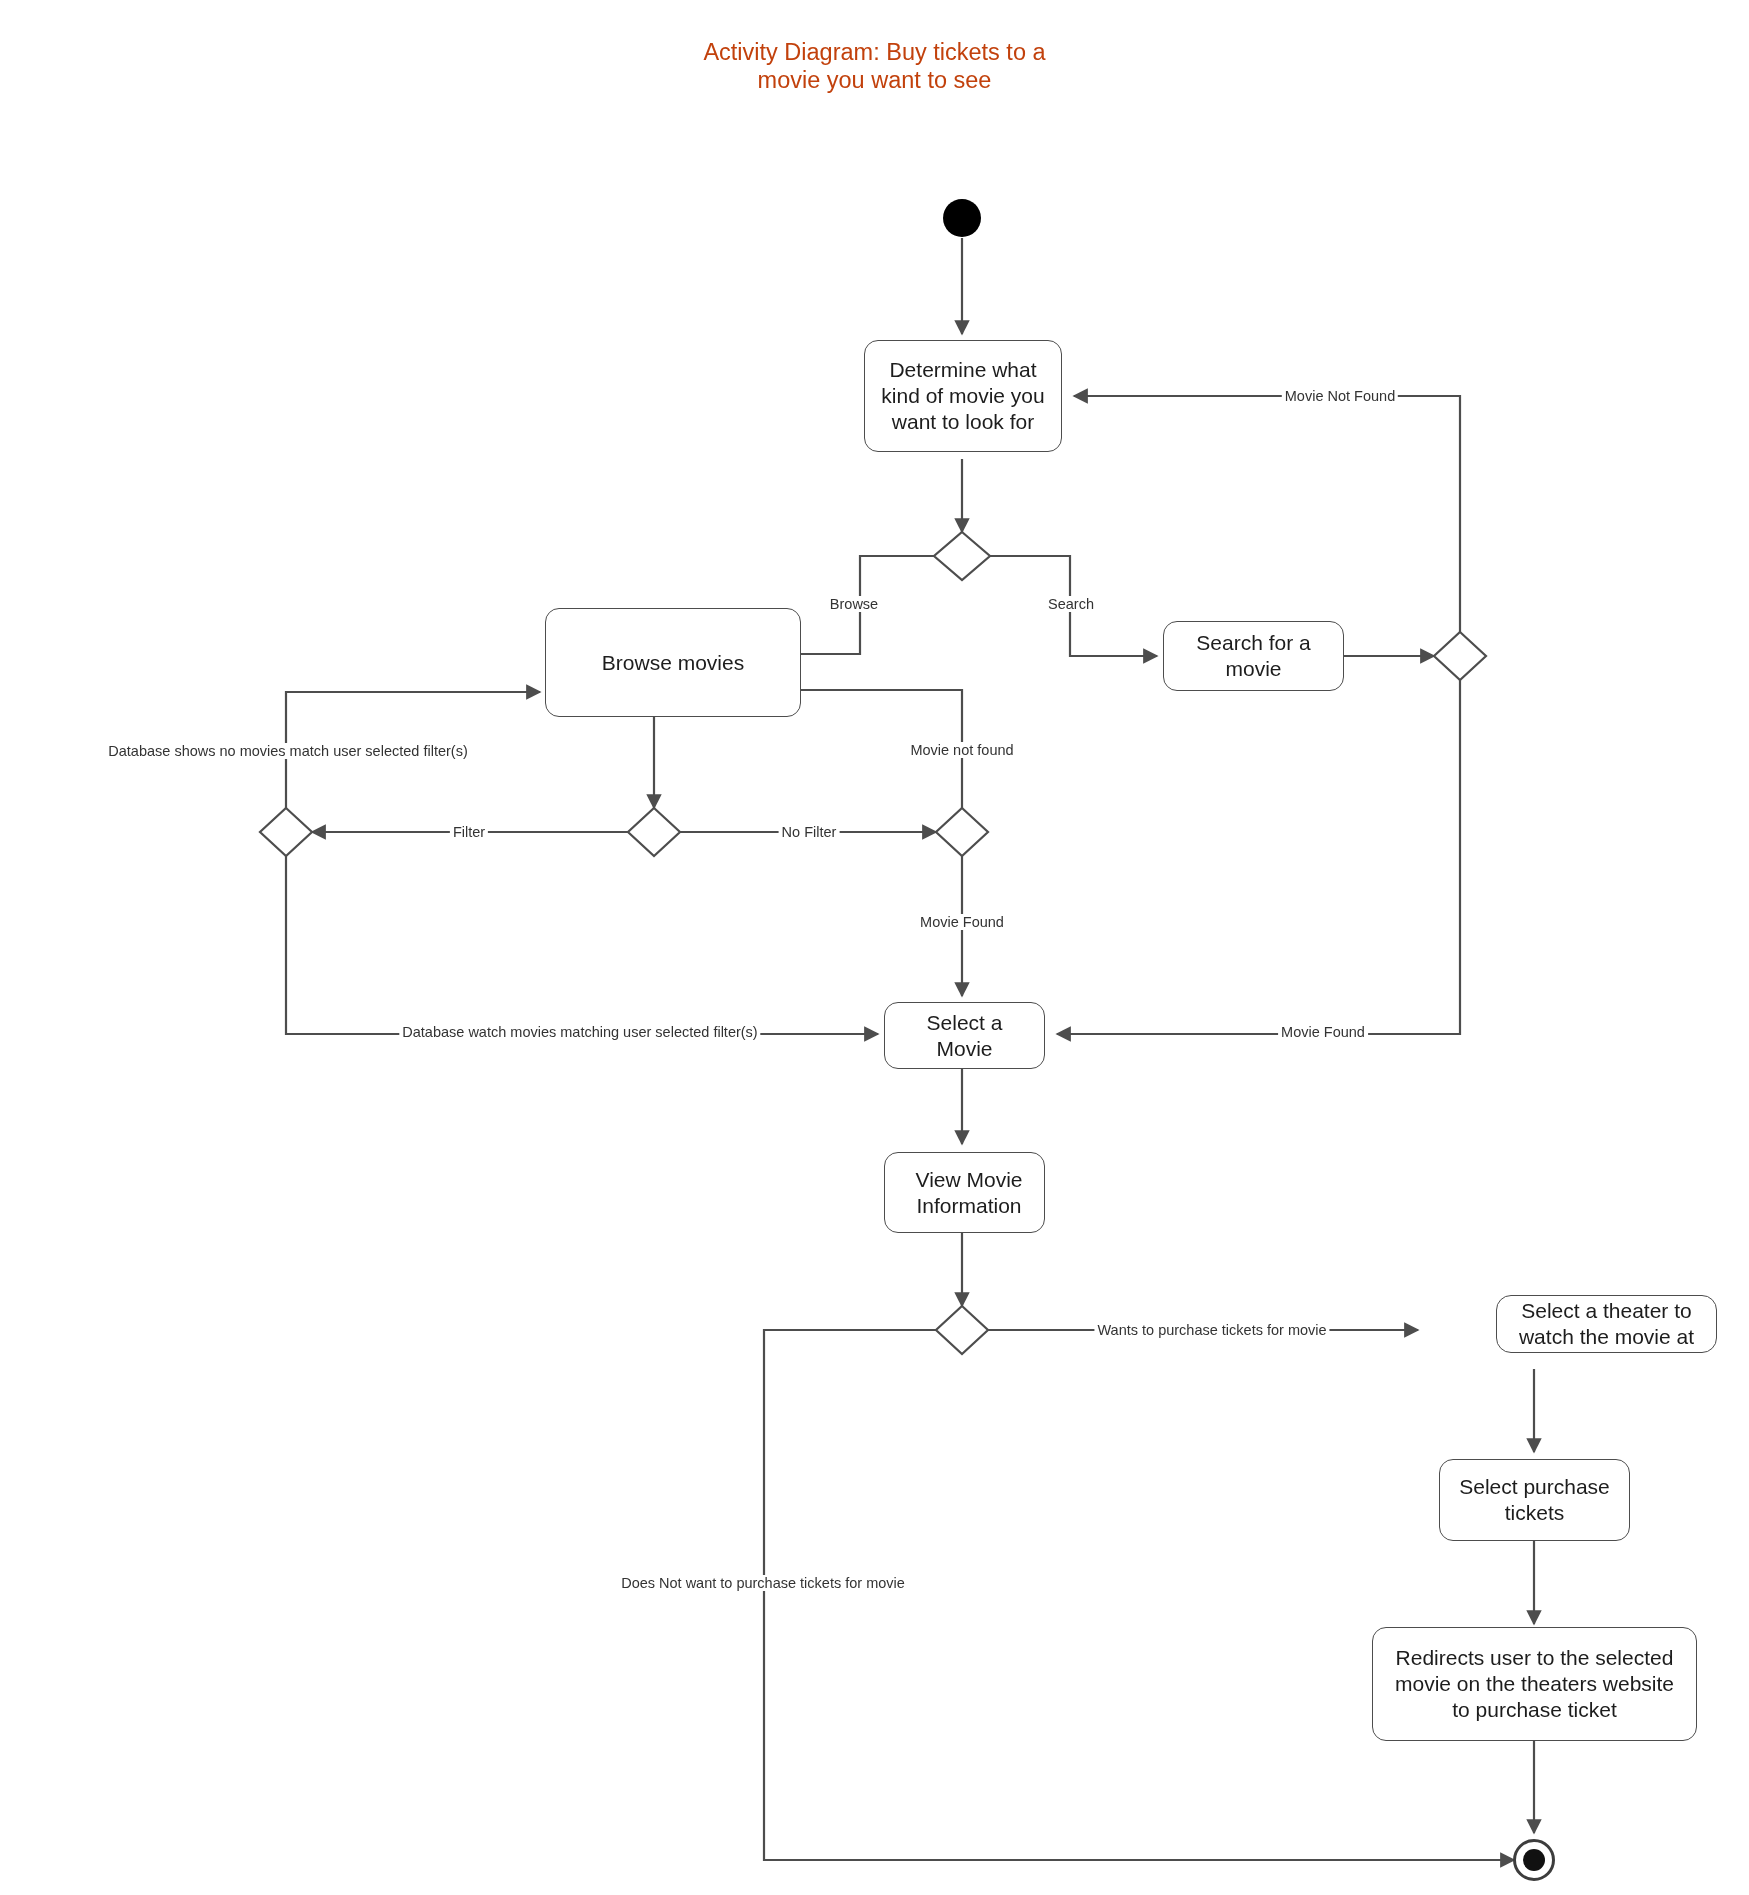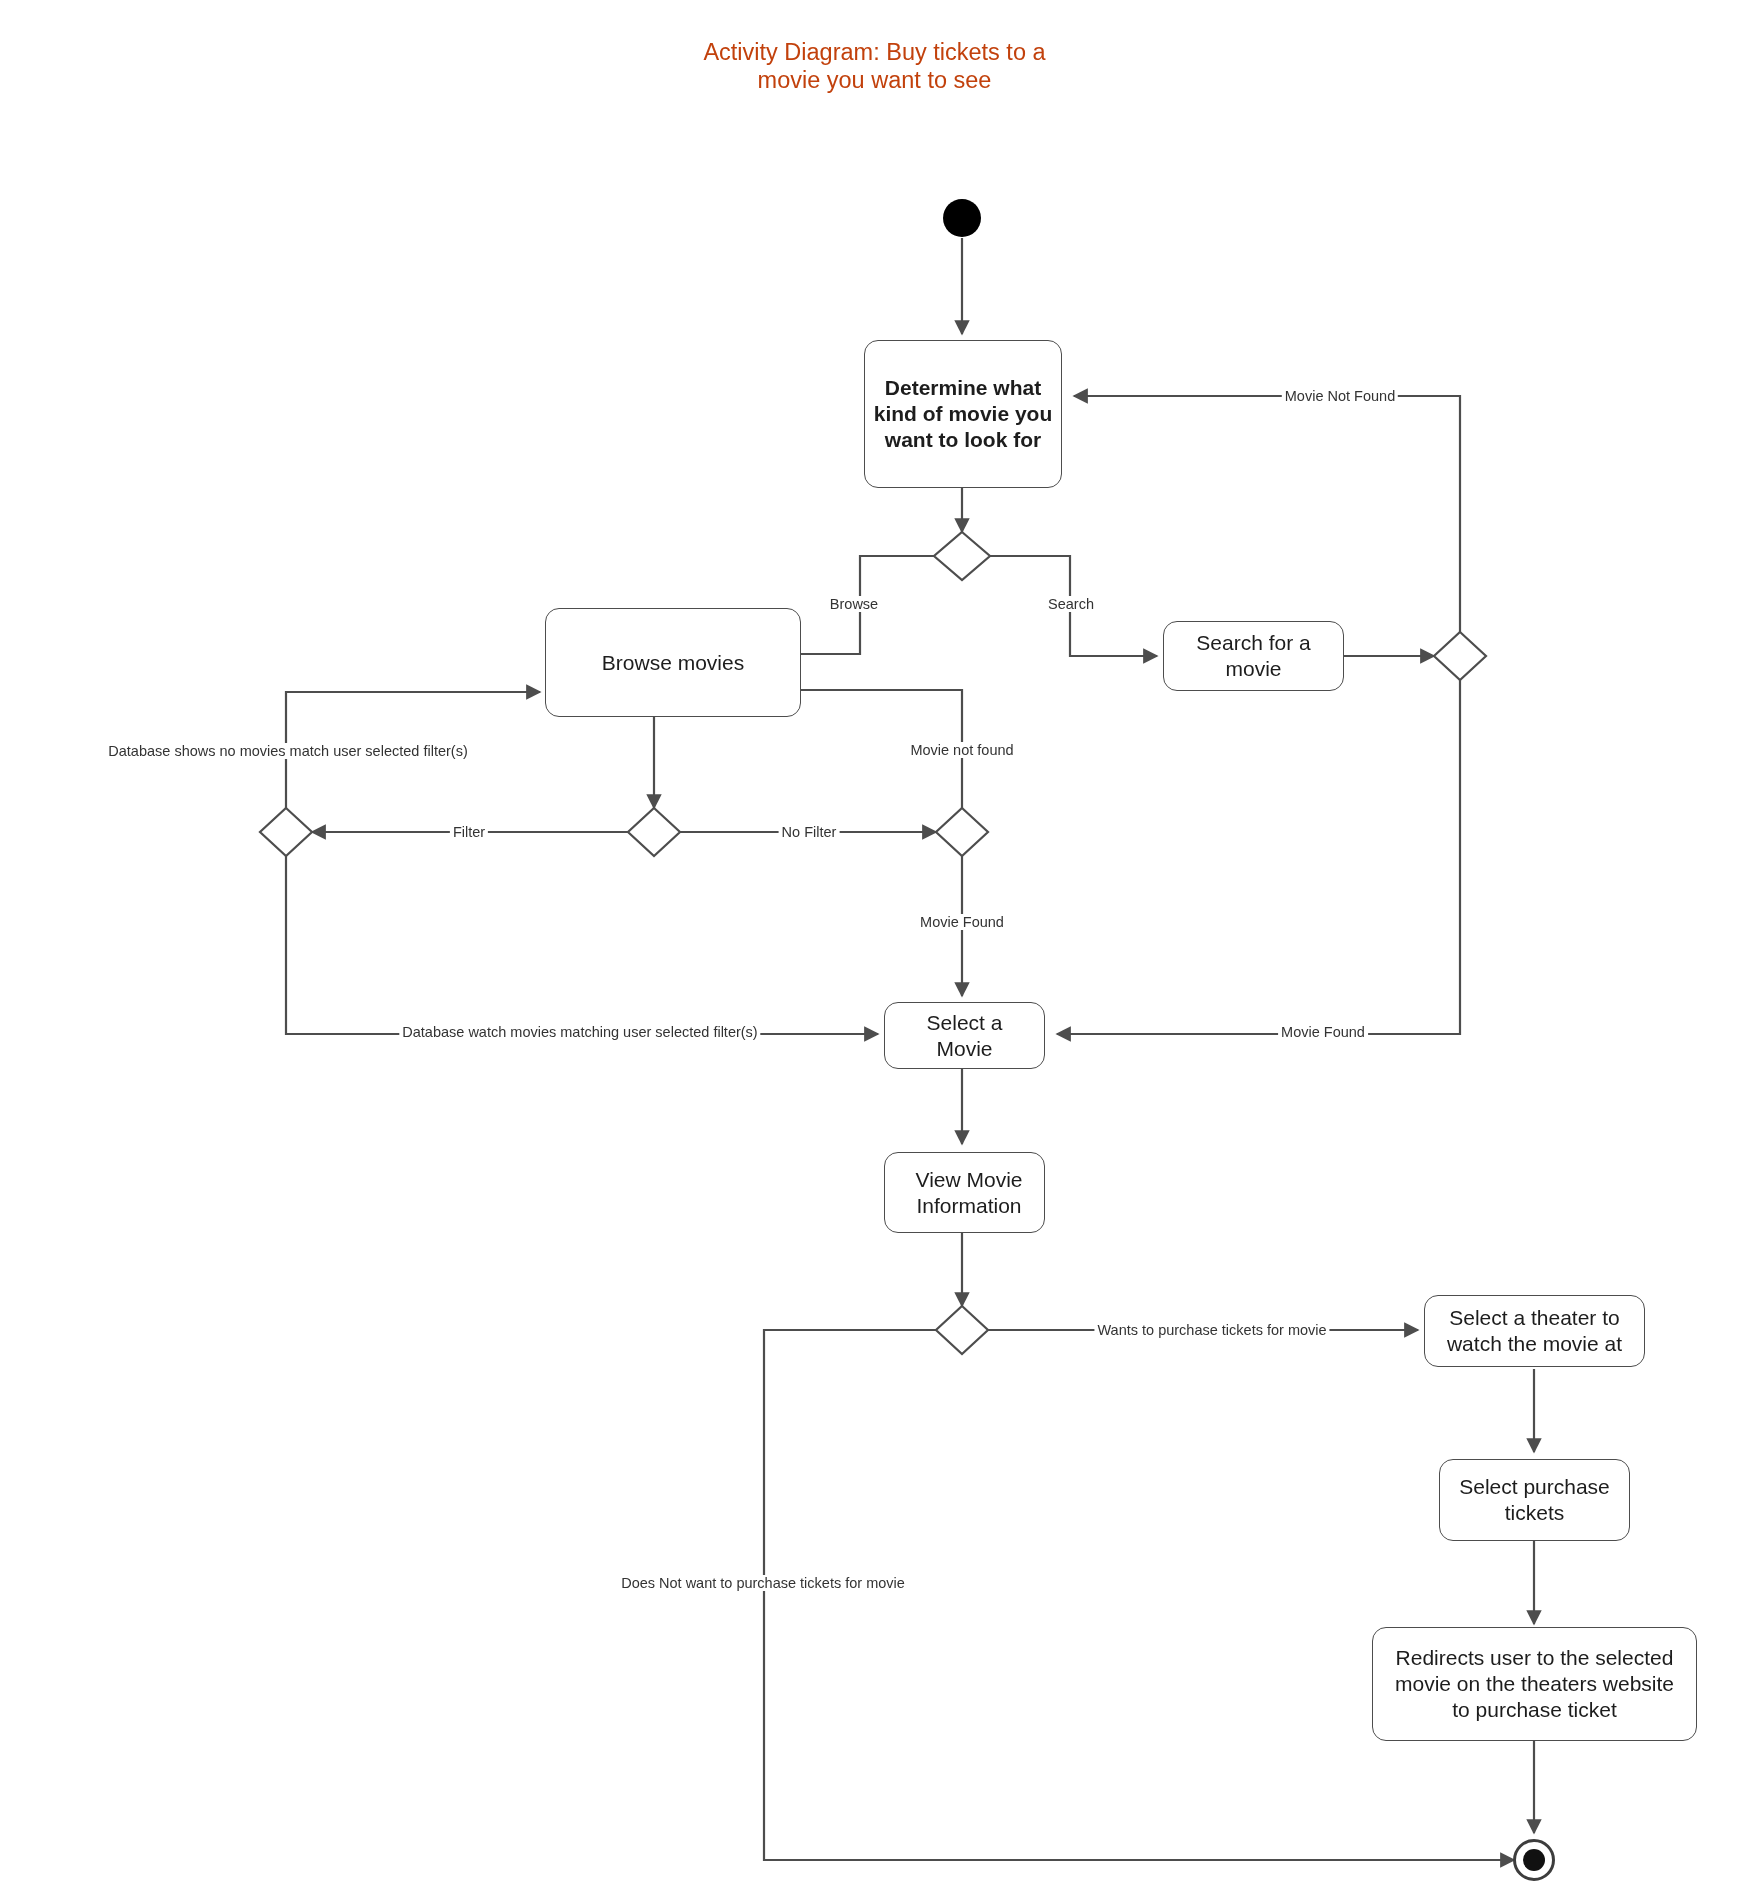--- a/index.html
+++ b/index.html
@@ -159,36 +159,36 @@
       <path d="M 1534 1369 L 1534 1452" marker-end="url(#arrow)"></path>
 
       <path d="M 1534 1541 L 1534 1624" marker-end="url(#arrow)"></path>
 
       <path d="M 1534 1741 L 1534 1833" marker-end="url(#arrow)"></path>
     </g>
   </svg>
 
   <div class="start-node" style="left:943px; top:199px;"></div>
 
-  <div class="node" style="left:864px; top:340px; width:198px; height:148px;font-weight:bold;">Determine what
+  <div class="node" style="left:864px; top:340px; width:198px; height:112px;">Determine what
 kind of movie you
 want to look for</div>
 
   <div class="node" style="left:545px; top:608px; width:256px; height:109px;">Browse movies</div>
 
   <div class="node" style="left:1163px; top:621px; width:181px; height:70px;">Search for a
 movie</div>
 
   <div class="node" style="left:884px; top:1002px; width:161px; height:67px;">Select a
 Movie</div>
 
   <div class="node" style="left:884px; top:1152px; width:161px; height:81px;padding-left:17px;">View Movie
 Information</div>
 
-  <div class="node" style="left:1424px; top:1295px; width:221px; height:72px;">Select a theater to
+  <div class="node" style="left:1496px; top:1295px; width:221px; height:58px;border-radius:15px;">Select a theater to
 watch the movie at</div>
 
   <div class="node" style="left:1439px; top:1459px; width:191px; height:82px;">Select purchase
 tickets</div>
 
   <div class="node" style="left:1372px; top:1627px; width:325px; height:114px;">Redirects user to the selected
 movie on the theaters website
 to purchase ticket</div>
 
   <div class="end-node" style="left:1513px; top:1839px;"></div>

